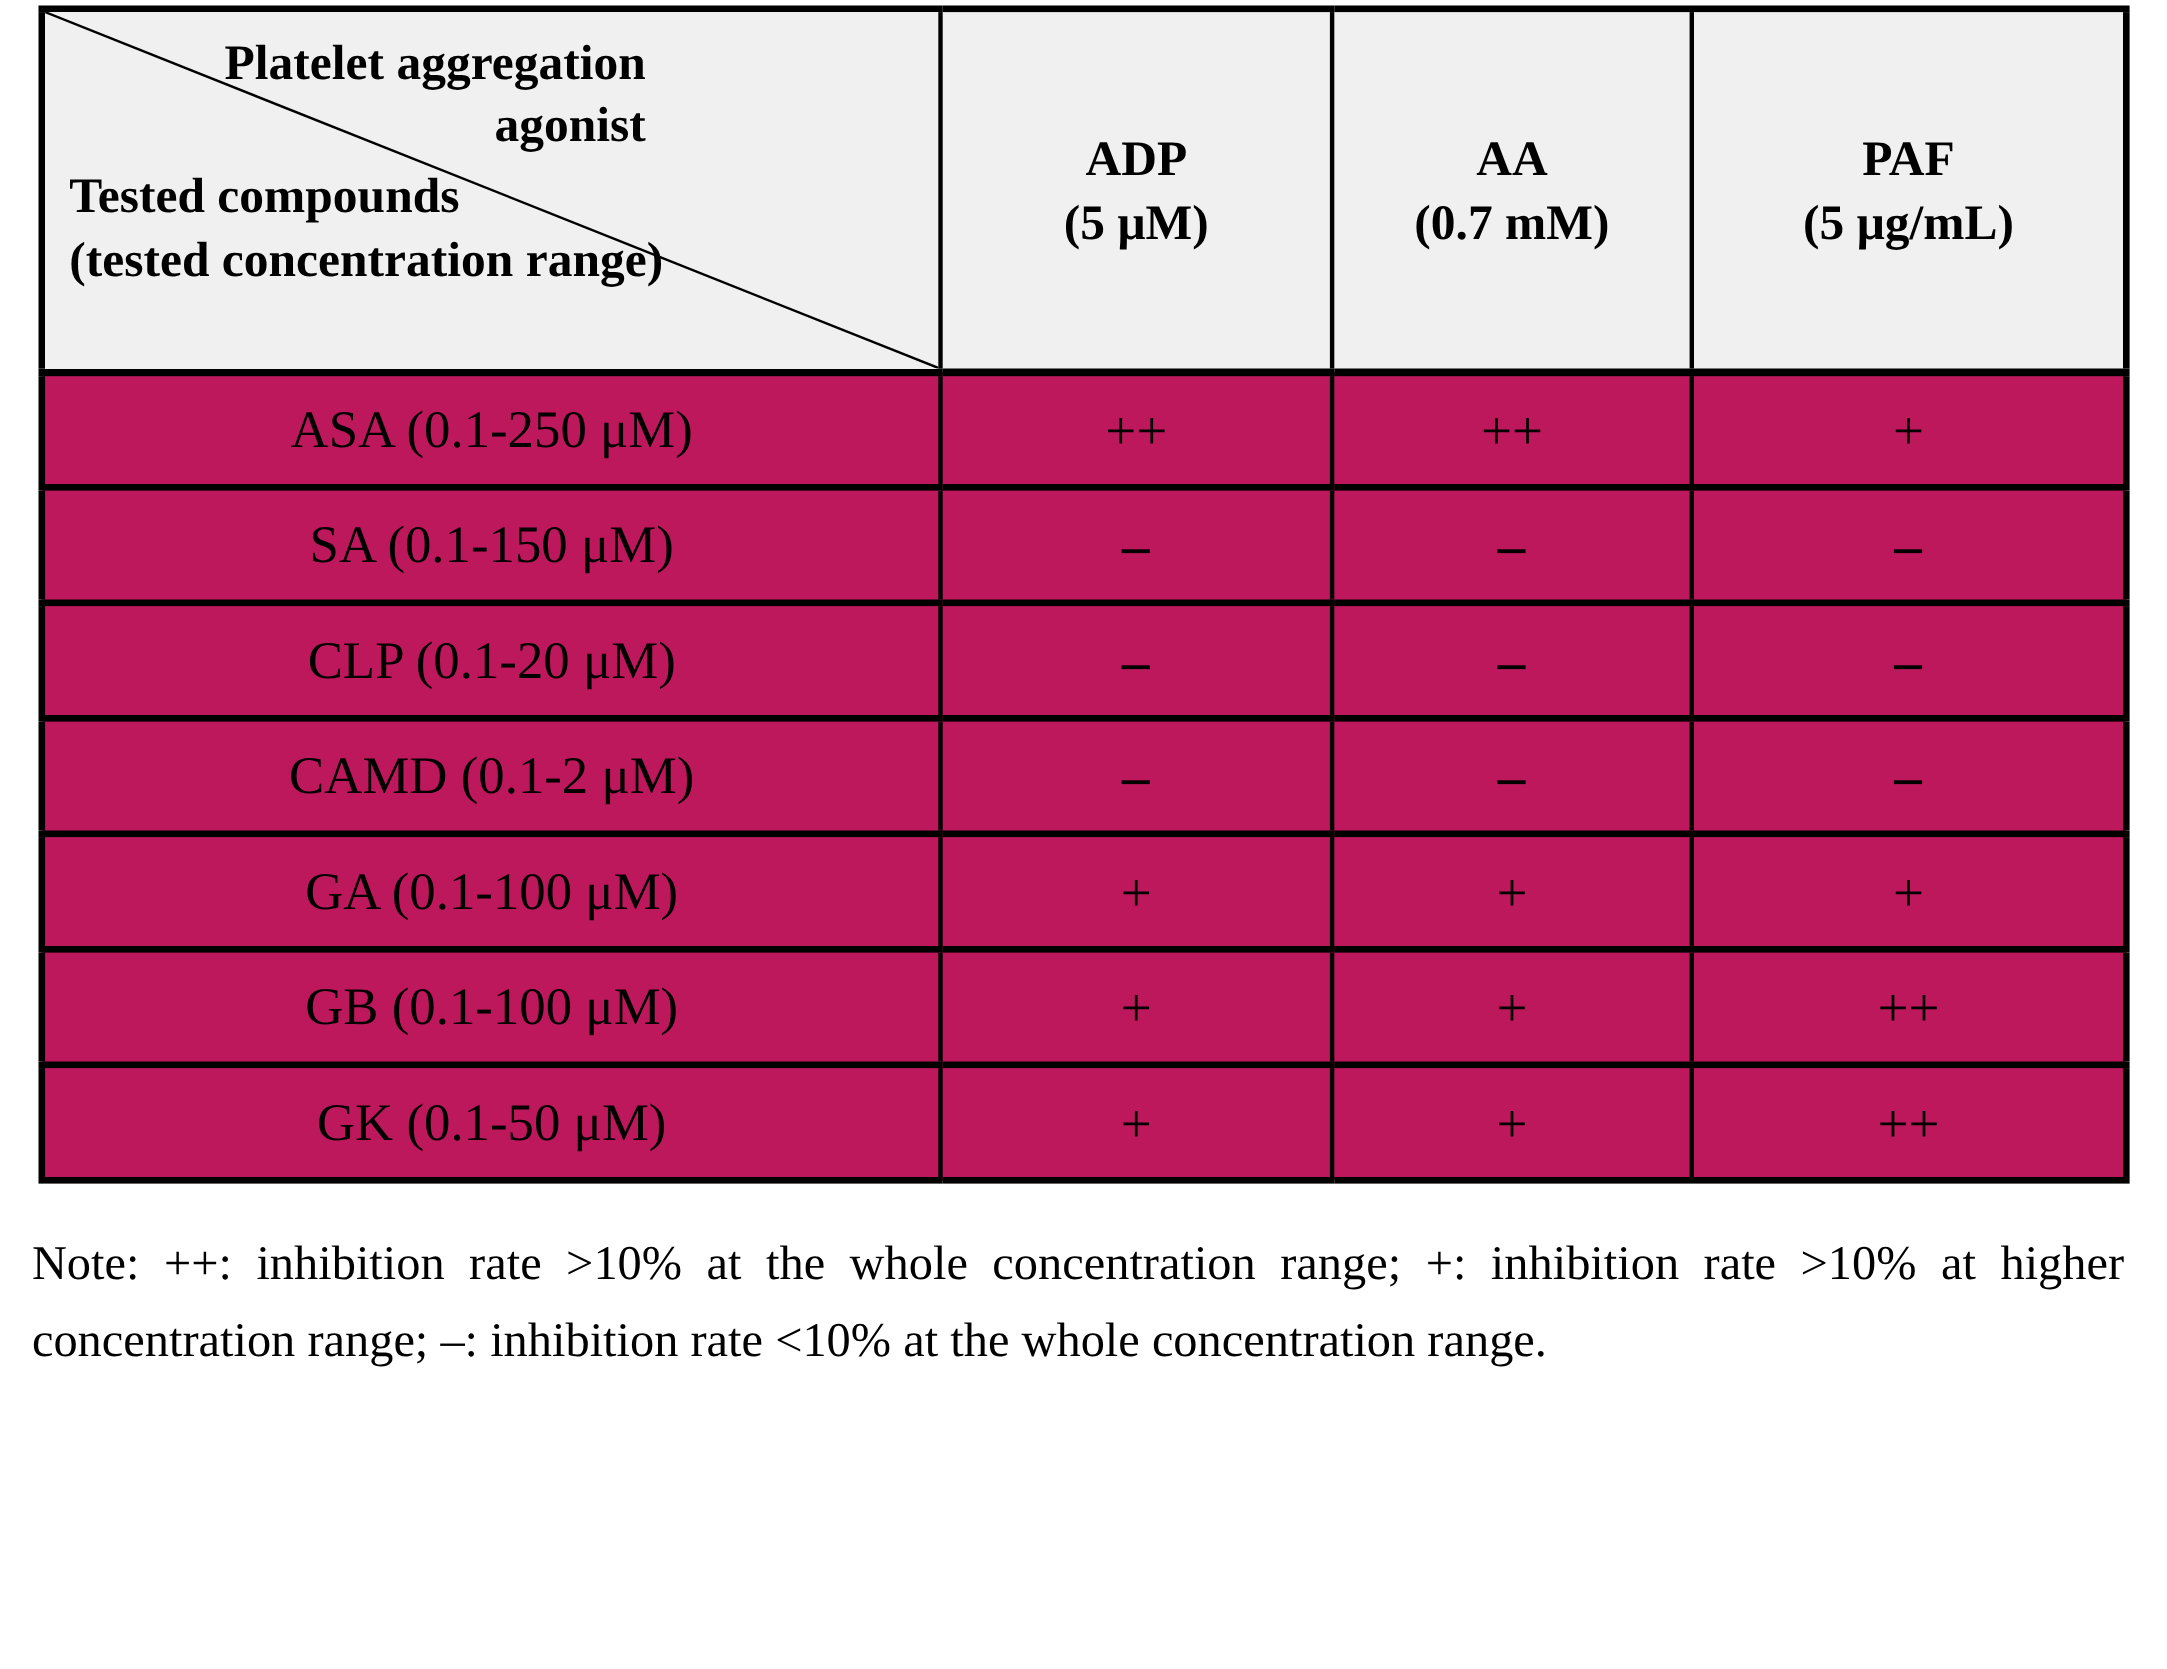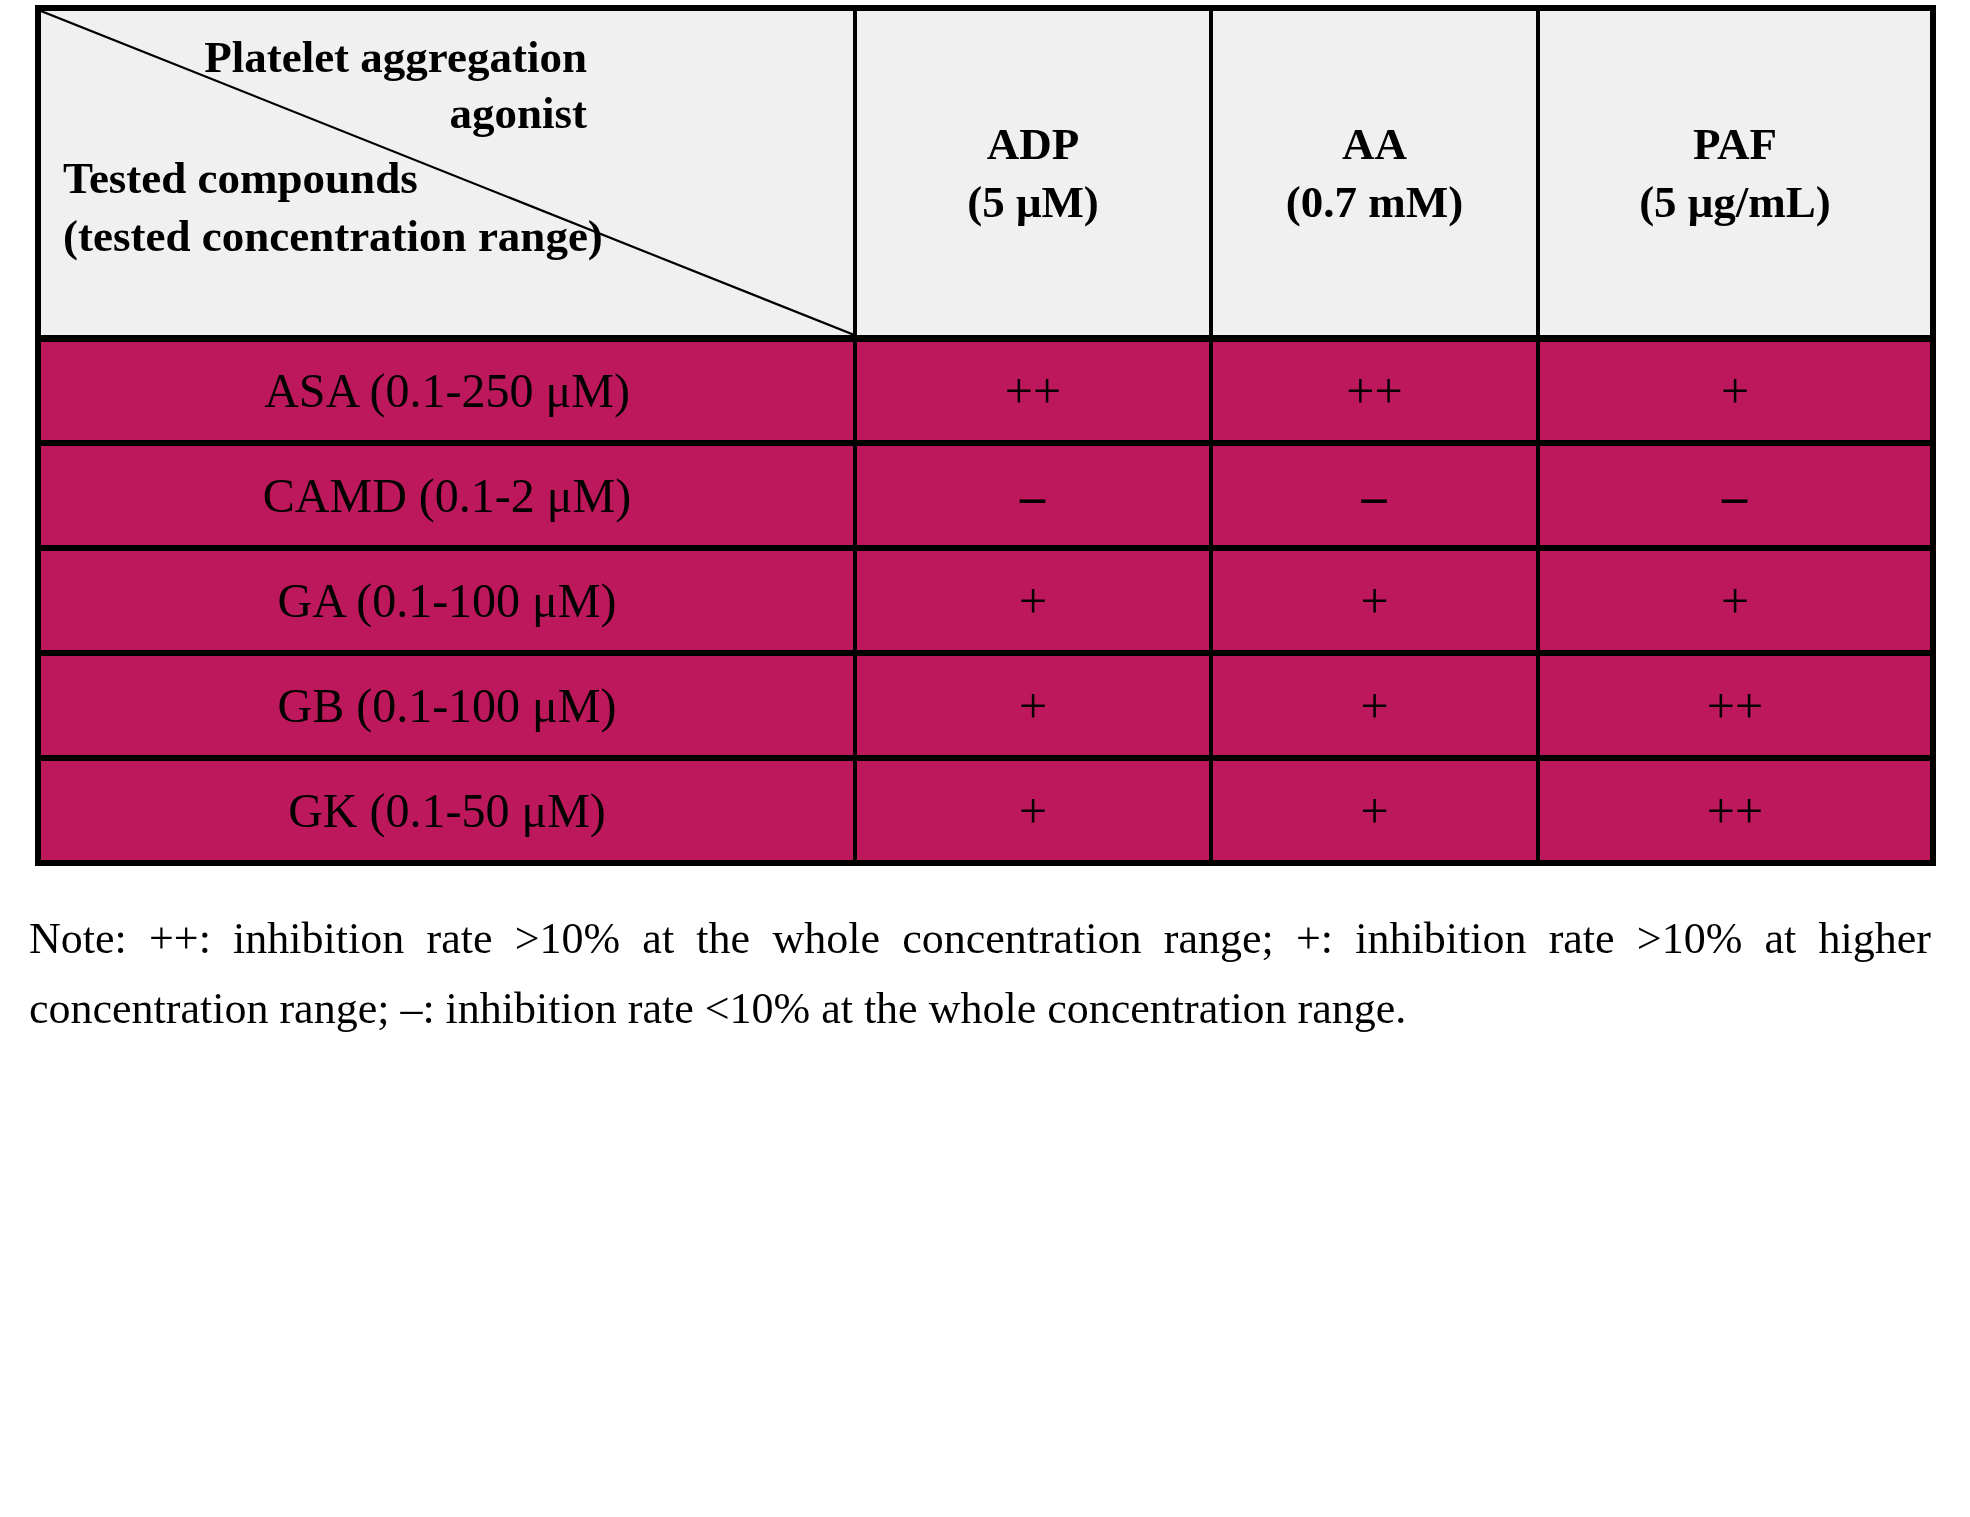--- a/index.html
+++ b/index.html
@@ -105,20 +105,32 @@
       </th>
     </tr>
 
     <tr>
       <td class="compound">ASA (0.1-250 μM)</td>
       <td class="sym">++</td>
       <td class="sym">++</td>
       <td class="sym">+</td>
     </tr>
     <tr>
+      <td class="compound">SA (0.1-150 μM)</td>
+      <td class="sym dash">–</td>
+      <td class="sym dash">–</td>
+      <td class="sym dash">–</td>
+    </tr>
+    <tr>
+      <td class="compound">CLP (0.1-20 μM)</td>
+      <td class="sym dash">–</td>
+      <td class="sym dash">–</td>
+      <td class="sym dash">–</td>
+    </tr>
+    <tr>
       <td class="compound">CAMD (0.1-2 μM)</td>
       <td class="sym dash">–</td>
       <td class="sym dash">–</td>
       <td class="sym dash">–</td>
     </tr>
     <tr>
       <td class="compound">GA (0.1-100 μM)</td>
       <td class="sym">+</td>
       <td class="sym">+</td>
       <td class="sym">+</td>

